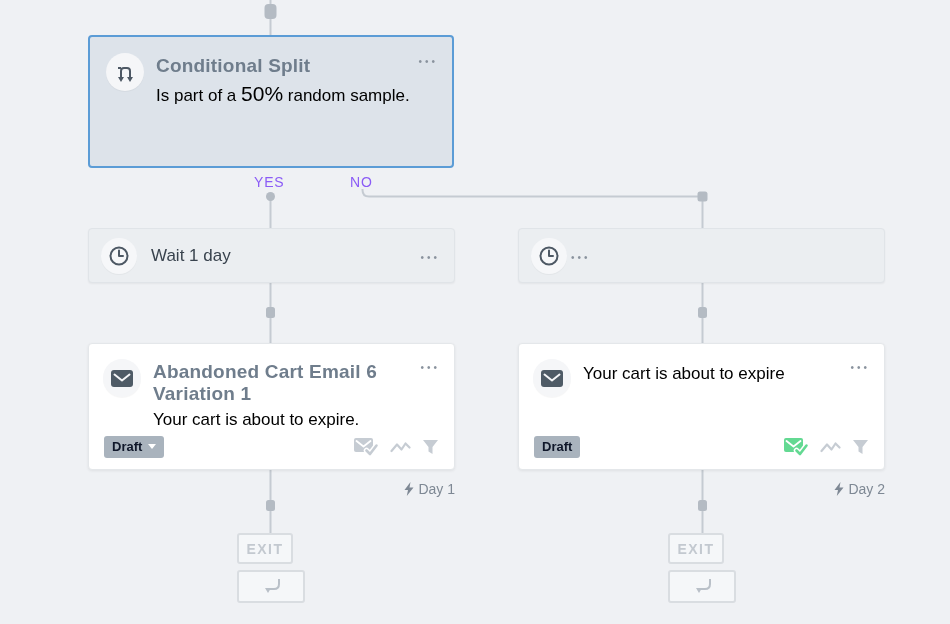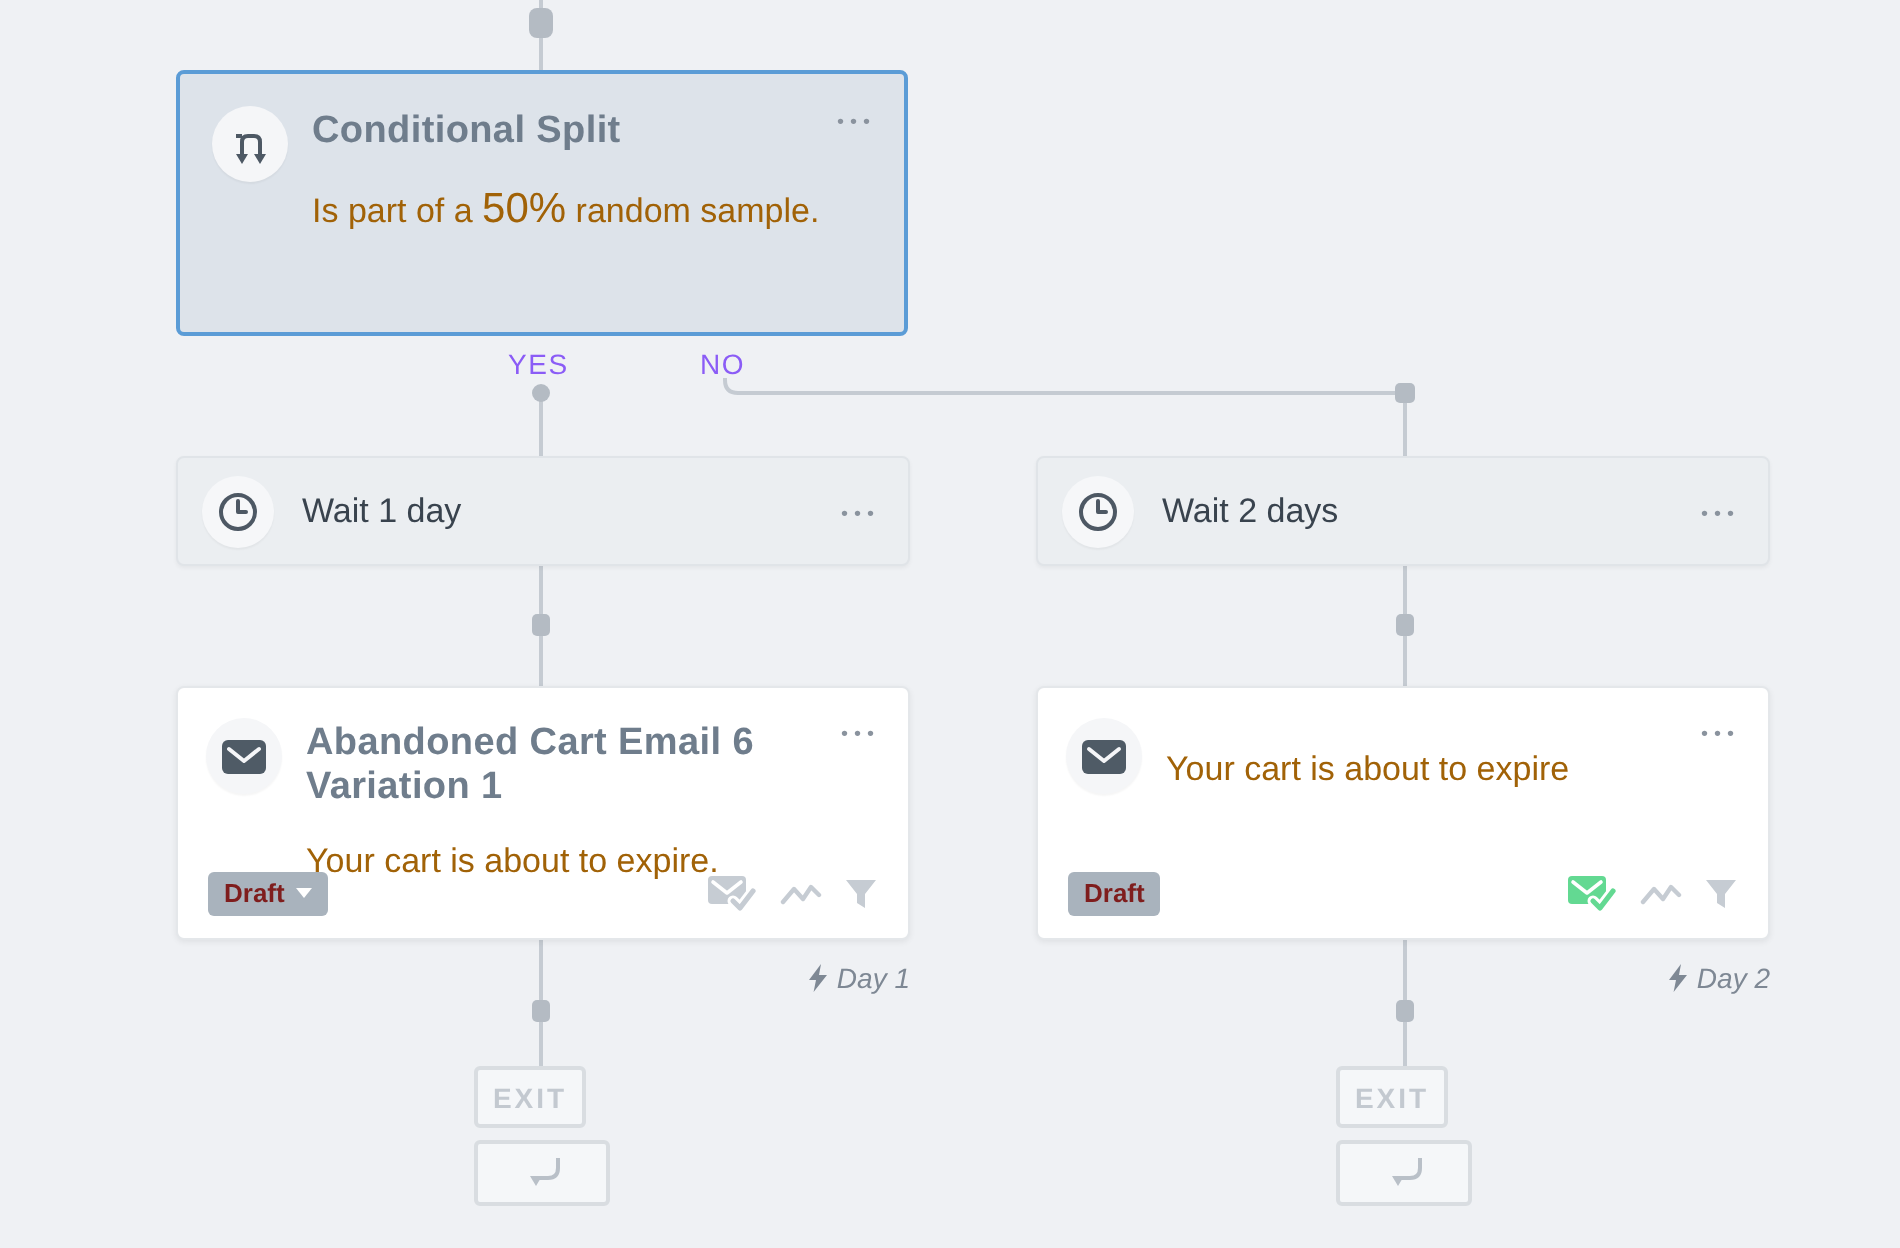--- a/index.html
+++ b/index.html
@@ -19,46 +19,46 @@
   .c-line{stroke:var(--connector-gray);stroke-width:2;fill:none;}
   .c-node{fill:var(--node-gray);}
 
   .card{position:absolute;z-index:1;border-radius:4px;display:flex;align-items:flex-start;}
   .split-card{left:88px;top:35px;width:366px;height:133px;background:var(--selected-card-bg);
     border:2px solid var(--accent-blue);padding:16px 14px 0 16px;}
   .icon-circle{width:38px;height:38px;border-radius:50%;background:#f5f6f8;flex:0 0 38px;
     display:flex;align-items:center;justify-content:center;box-shadow:0 1px 1px rgba(0,0,0,0.04);}
   .card-main{flex:1;padding-left:12px;min-width:0;}
   .card-title{font-size:19px;font-weight:700;color:#6f7d8c;letter-spacing:.2px;padding-top:2px;}
-  .card-body{font-size:17px;color:#a16207;margin-top:16px;}
+  .card-body{font-size:17px;color:#000000;margin-top:5px;}
   .card-body .hl{font-size:21px;}
   .menu-dots{color:#8a939e;font-size:10px;letter-spacing:3px;line-height:10px;padding:4px 0 0 4px;cursor:pointer;white-space:nowrap;}
 
   .wait-card{top:228px;width:367px;height:55px;background:#ebeef1;border:1px solid #e0e4e8;
     box-shadow:0 1px 2px rgba(0,0,0,0.05);align-items:center;padding:0 14px 0 12px;}
   .wait-card .icon-circle{width:36px;height:36px;flex-basis:36px;background:#f6f7f9;}
   .wait-label{flex:1;padding-left:14px;font-size:17px;color:#39434e;}
   .wait-left{left:88px;} .wait-right{left:518px;}
 
   .email-card{top:343px;width:367px;height:127px;background:#ffffff;border:1px solid #e4e7ea;
     box-shadow:0 1px 3px rgba(0,0,0,0.07);padding:15px 14px 0 14px;flex-wrap:wrap;}
   .email-left{left:88px;} .email-right{left:518px;}
   .email-footer{position:absolute;left:0;right:0;bottom:11px;padding:0 15px;display:flex;align-items:center;}
-  .draft-badge{background:var(--draft-badge-bg);color:#7f1d1d;font-size:13px;font-weight:700;
+  .draft-badge{background:var(--draft-badge-bg);color:#0f172a;font-size:13px;font-weight:700;
     border-radius:3px;padding:3px 8px 4px 8px;display:inline-flex;align-items:center;gap:6px;cursor:pointer;}
   .caret-down{width:0;height:0;border-left:4.5px solid transparent;border-right:4.5px solid transparent;border-top:5px solid #ffffff;display:inline-block;}
   .footer-icons{margin-left:auto;display:flex;align-items:center;gap:11px;}
   .footer-icons svg{display:block;cursor:pointer;}
 
   .branch-label{position:absolute;z-index:1;font-size:14px;font-weight:400;color:#8b5cf6;letter-spacing:.8px;}
   .yes-label{left:254px;top:174px;}
   .no-label{left:350px;top:174px;}
 
   .day-label{position:absolute;z-index:1;display:flex;align-items:center;gap:4px;
-    font-size:14px;font-weight:500;color:#7e8894;font-style:italic;}
+    font-size:14px;font-weight:500;color:#7e8894;}
   .day-left{top:481px;right:495px;} .day-right{top:481px;right:65px;}
 
   .exit-box{position:absolute;z-index:1;width:56px;height:31px;background:#f5f7f9;
     border:2px solid #d9dde1;border-radius:3px;display:flex;align-items:center;justify-content:center;
     font-size:14px;font-weight:700;letter-spacing:1.5px;color:#c3c9d0;}
   .exit-left{left:237px;top:533px;} .exit-right{left:668px;top:533px;}
   .merge-box{position:absolute;z-index:1;width:68px;height:33px;background:#f5f7f9;
     border:2px solid #d9dde1;border-radius:3px;display:flex;align-items:center;justify-content:center;}
   .merge-left{left:237px;top:570px;} .merge-right{left:668px;top:570px;}
 </style>
@@ -114,21 +114,20 @@
     <div class="menu-dots">•••</div>
   </div>
 
   <div class="card wait-card wait-right">
     <div class="icon-circle">
       <svg width="22" height="22" viewBox="0 0 22 22">
         <circle cx="11" cy="11" r="8.5" fill="none" stroke="#4d5864" stroke-width="2"></circle>
         <path d="M11 11 V5.5 M11 11 H15" fill="none" stroke="#4d5864" stroke-width="2" stroke-linecap="round"></path>
       </svg>
     </div>
-    <div class="wait-label">Wait 2 days</div>
     <div class="menu-dots">•••</div>
   </div>
 
   <div class="card email-card email-left">
     <div class="icon-circle">
       <svg width="22" height="17" viewBox="0 0 22 17">
         <rect x="0" y="0" width="22" height="17" rx="3" fill="#4f5b66"></rect>
         <path d="M3.5 4.5 L11 10.5 L18.5 4.5" fill="none" stroke="#f5f6f8" stroke-width="2" stroke-linecap="round" stroke-linejoin="round"></path>
       </svg>
     </div>

